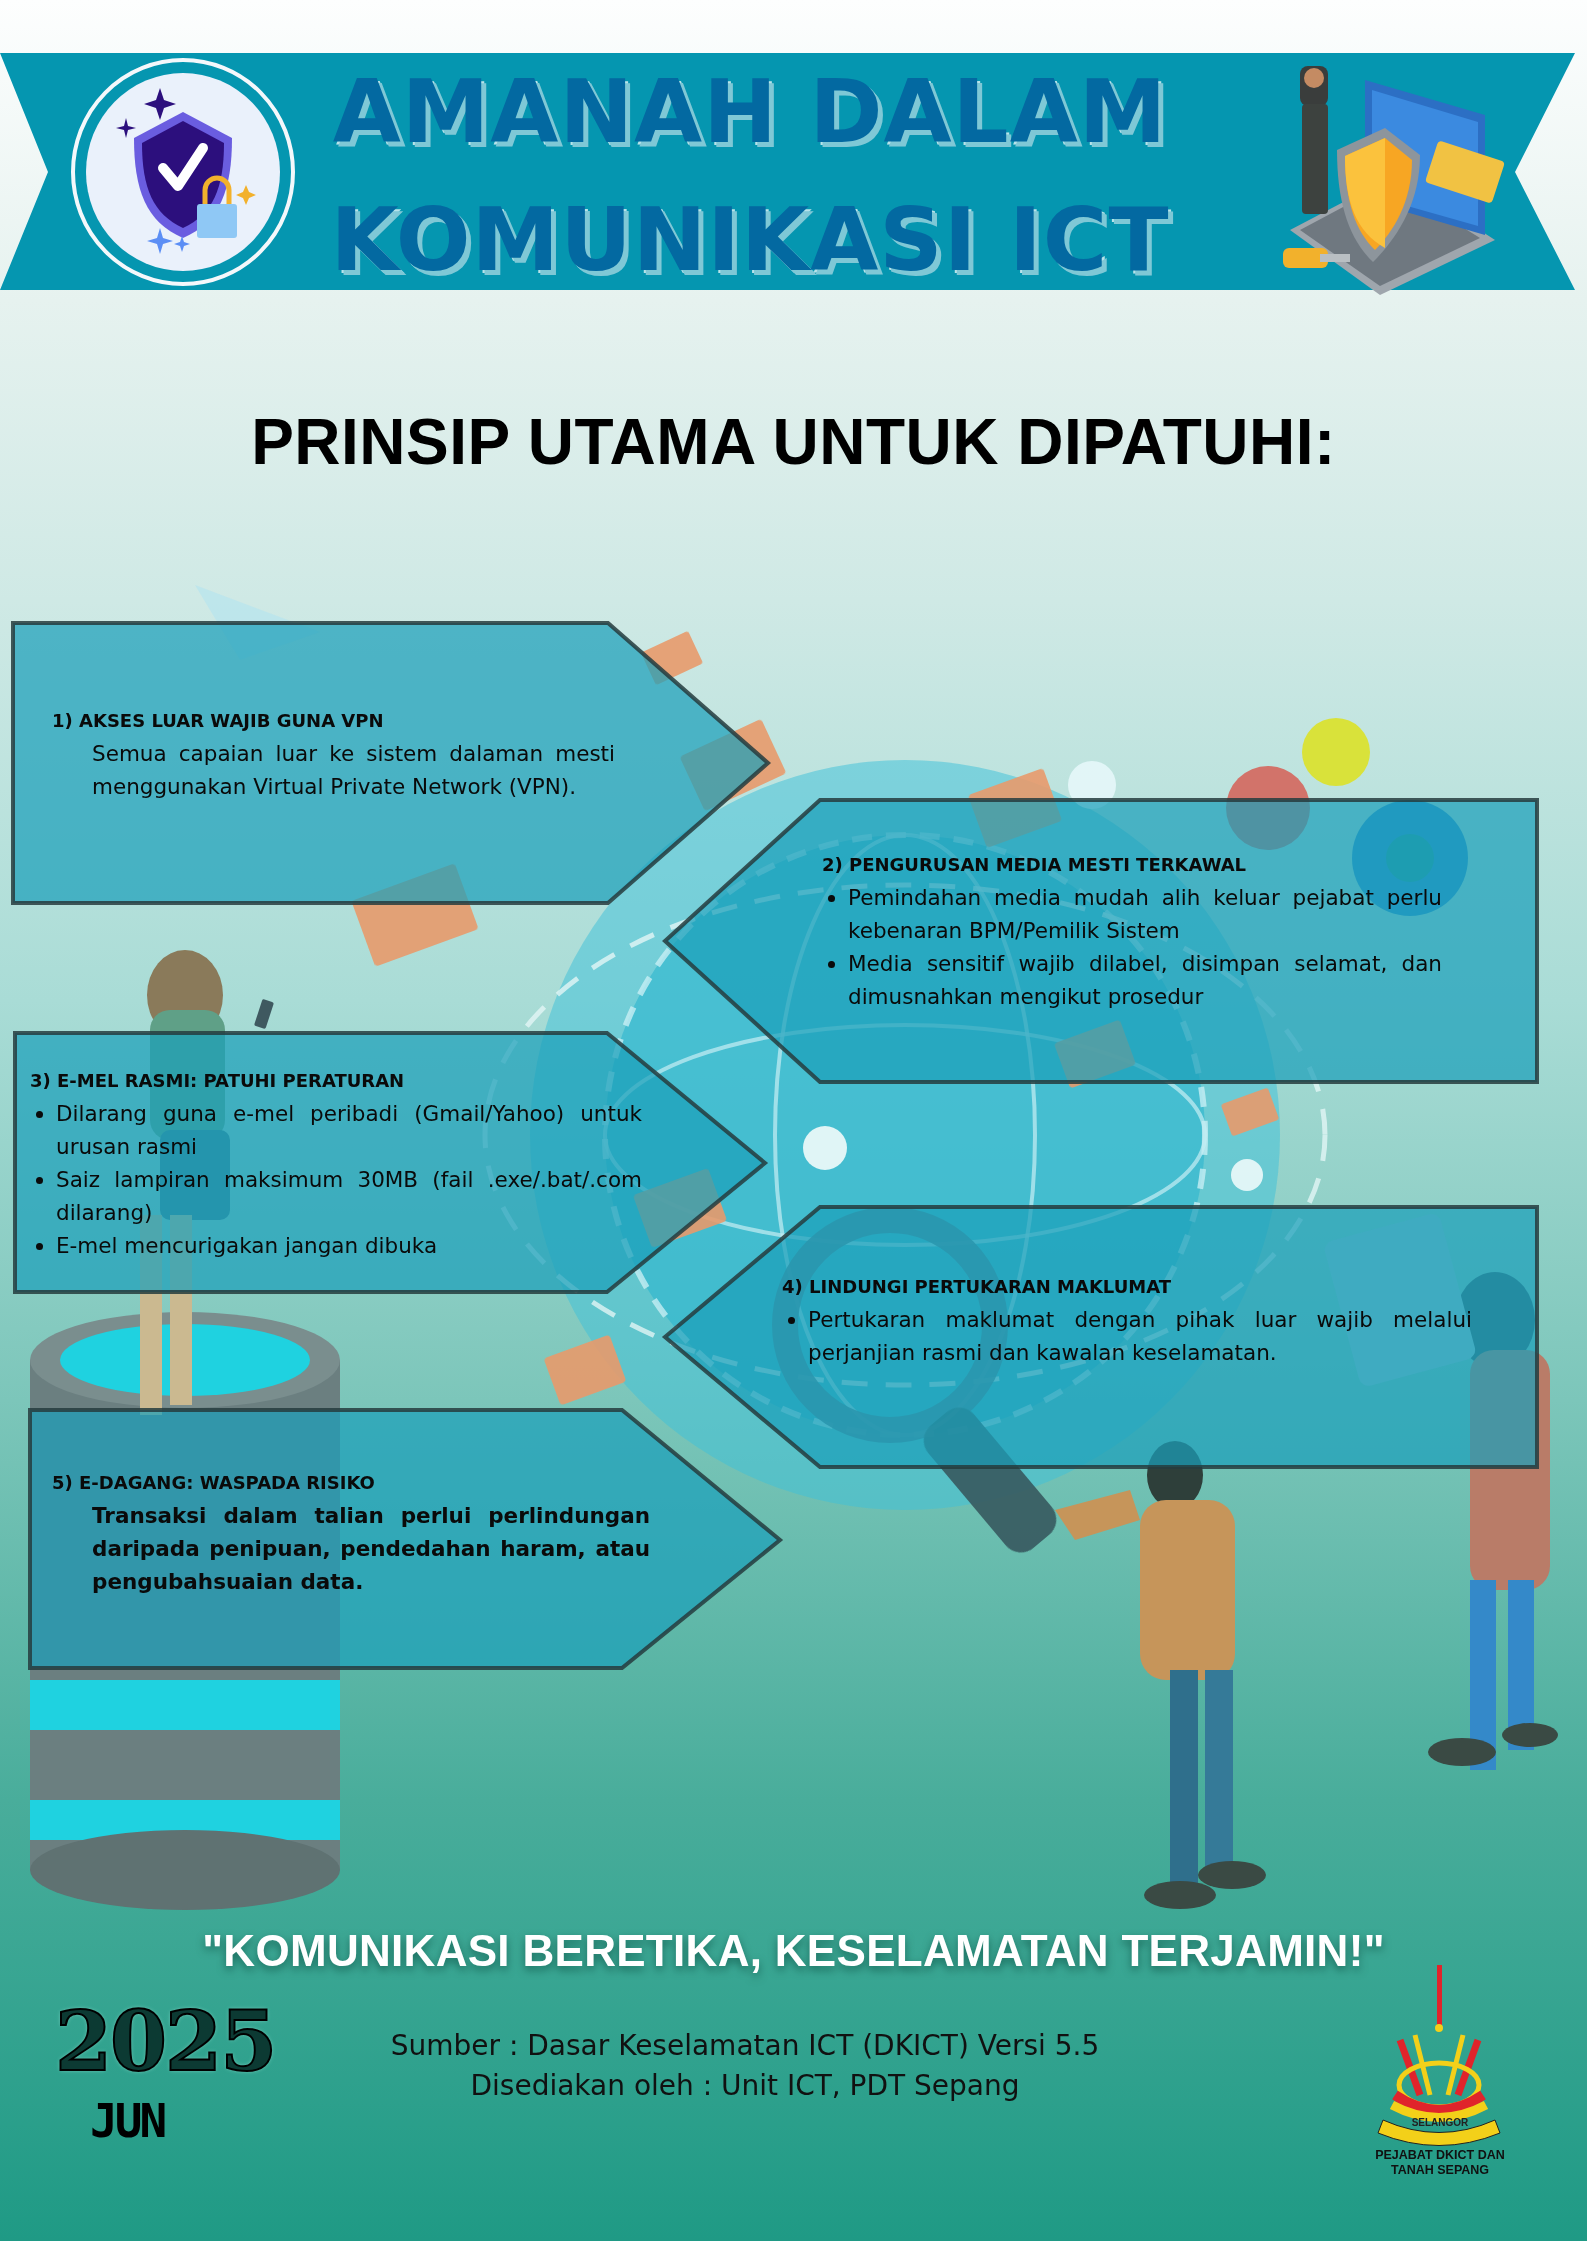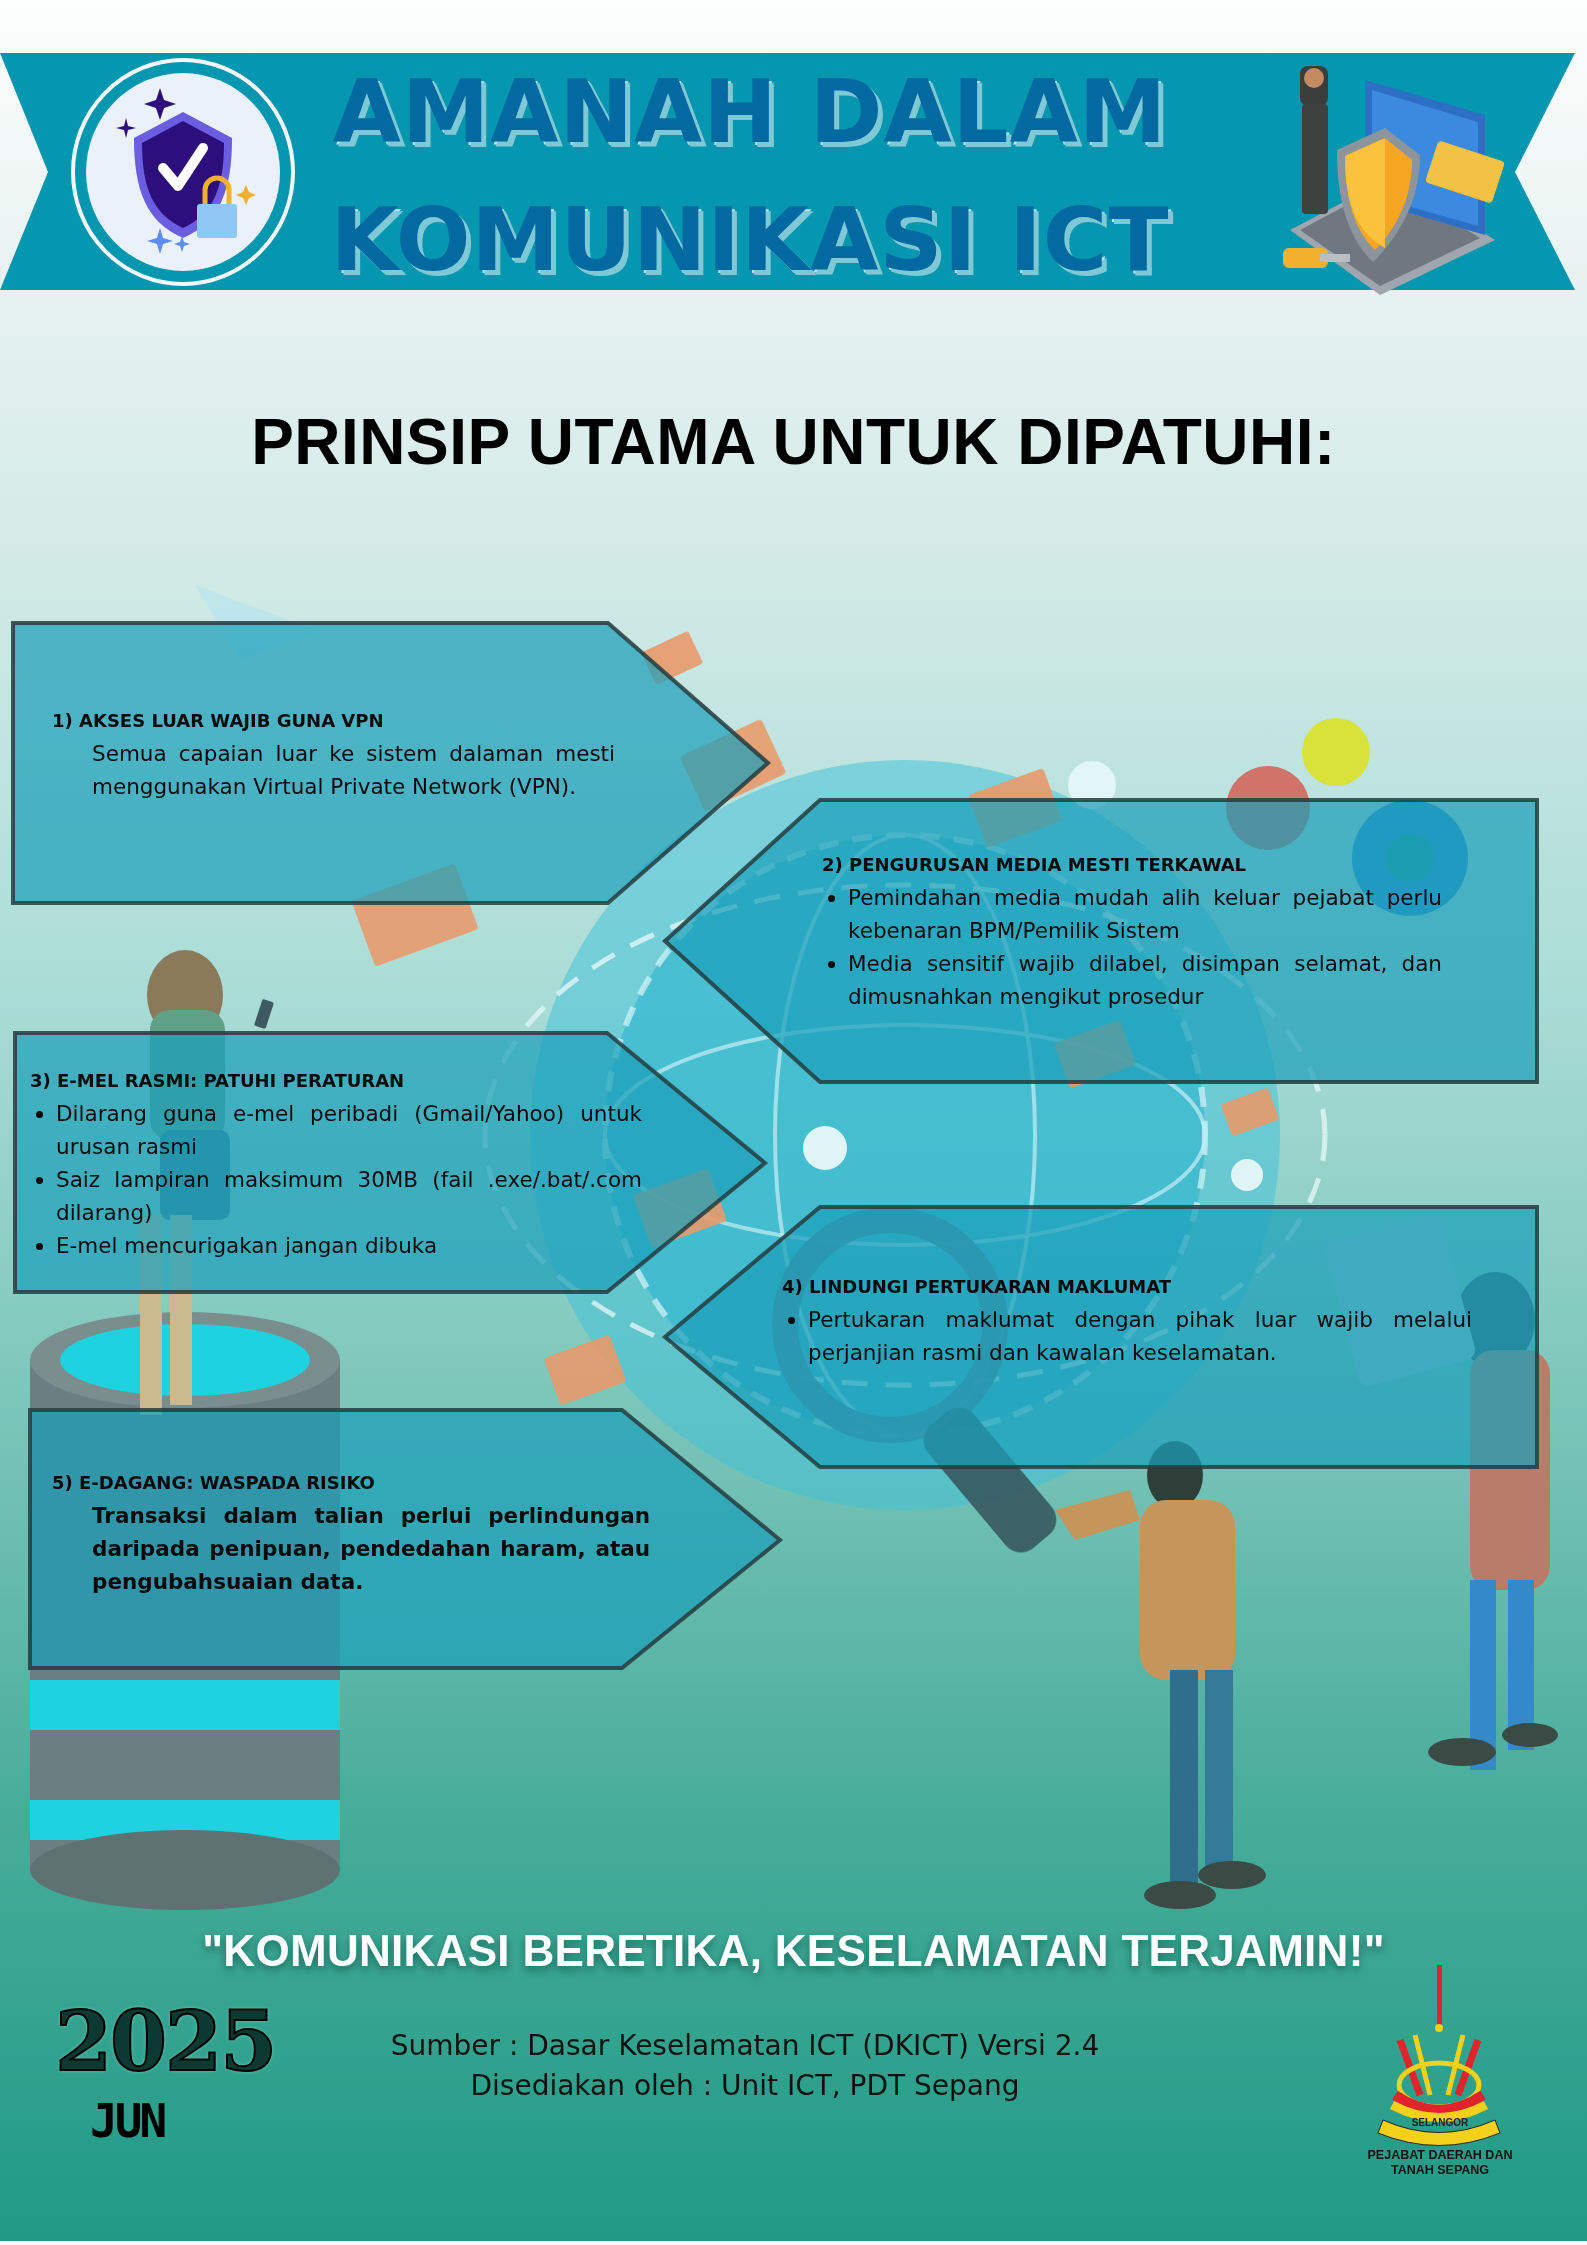--- a/index.html
+++ b/index.html
@@ -194,23 +194,23 @@
   </ul>
 </div>
 
 <div class="box-text box5" style="left:52px; top:1466px; width:598px;">
   <div class="t">5) E-DAGANG: WASPADA RISIKO</div>
   <div class="p">Transaksi dalam talian perlui perlindungan daripada penipuan, pendedahan haram, atau pengubahsuaian data.</div>
 </div>
 
 <div class="quote">"KOMUNIKASI BERETIKA, KESELAMATAN TERJAMIN!"</div>
 <div class="src">
-  <div>Sumber : Dasar Keselamatan ICT (DKICT) Versi 2.4</div>
+  <div>Sumber : Dasar Keselamatan ICT (DKICT) Versi 5.5</div>
   <div>Disediakan oleh : Unit ICT, PDT Sepang</div>
 </div>
 <div class="year">2025</div>
 <div class="month">JUN</div>
 <div class="abs" style="left:1398px; top:2117px; width:84px; text-align:center; font-family:'Liberation Sans',sans-serif; font-weight:bold; font-size:10px; color:#222;">SELANGOR</div>
 <div class="emblem-cap">
-  <div>PEJABAT DAERAH DAN</div>
+  <div>PEJABAT DKICT DAN</div>
   <div>TANAH SEPANG</div>
 </div>
 <div class="abs" style="left:0; top:2241px; width:1587px; height:4px; background:#ffffff;"></div>
 
 </body></html>

